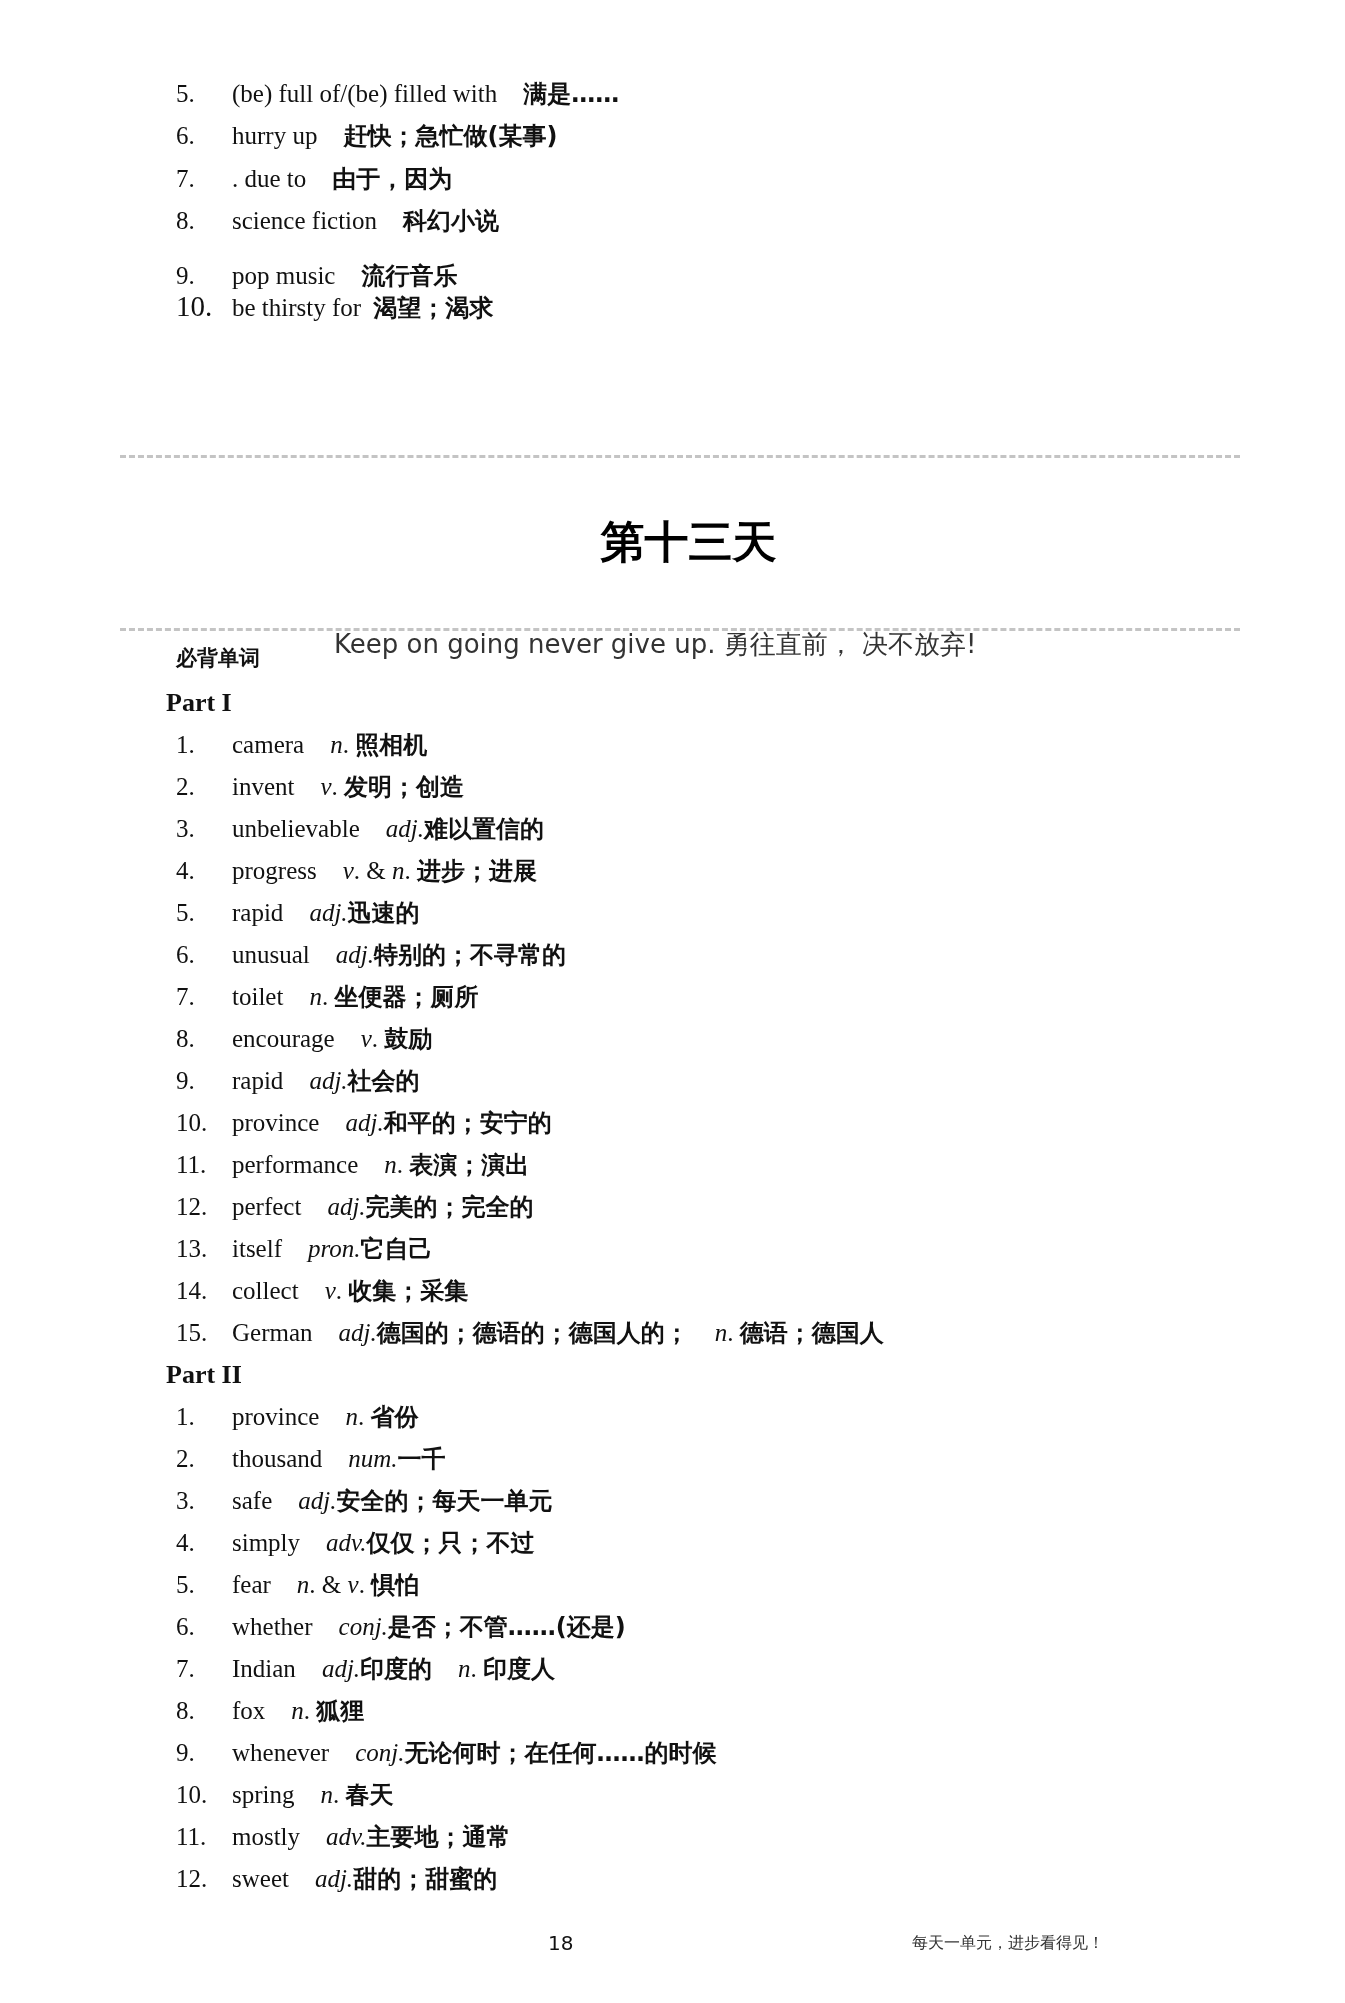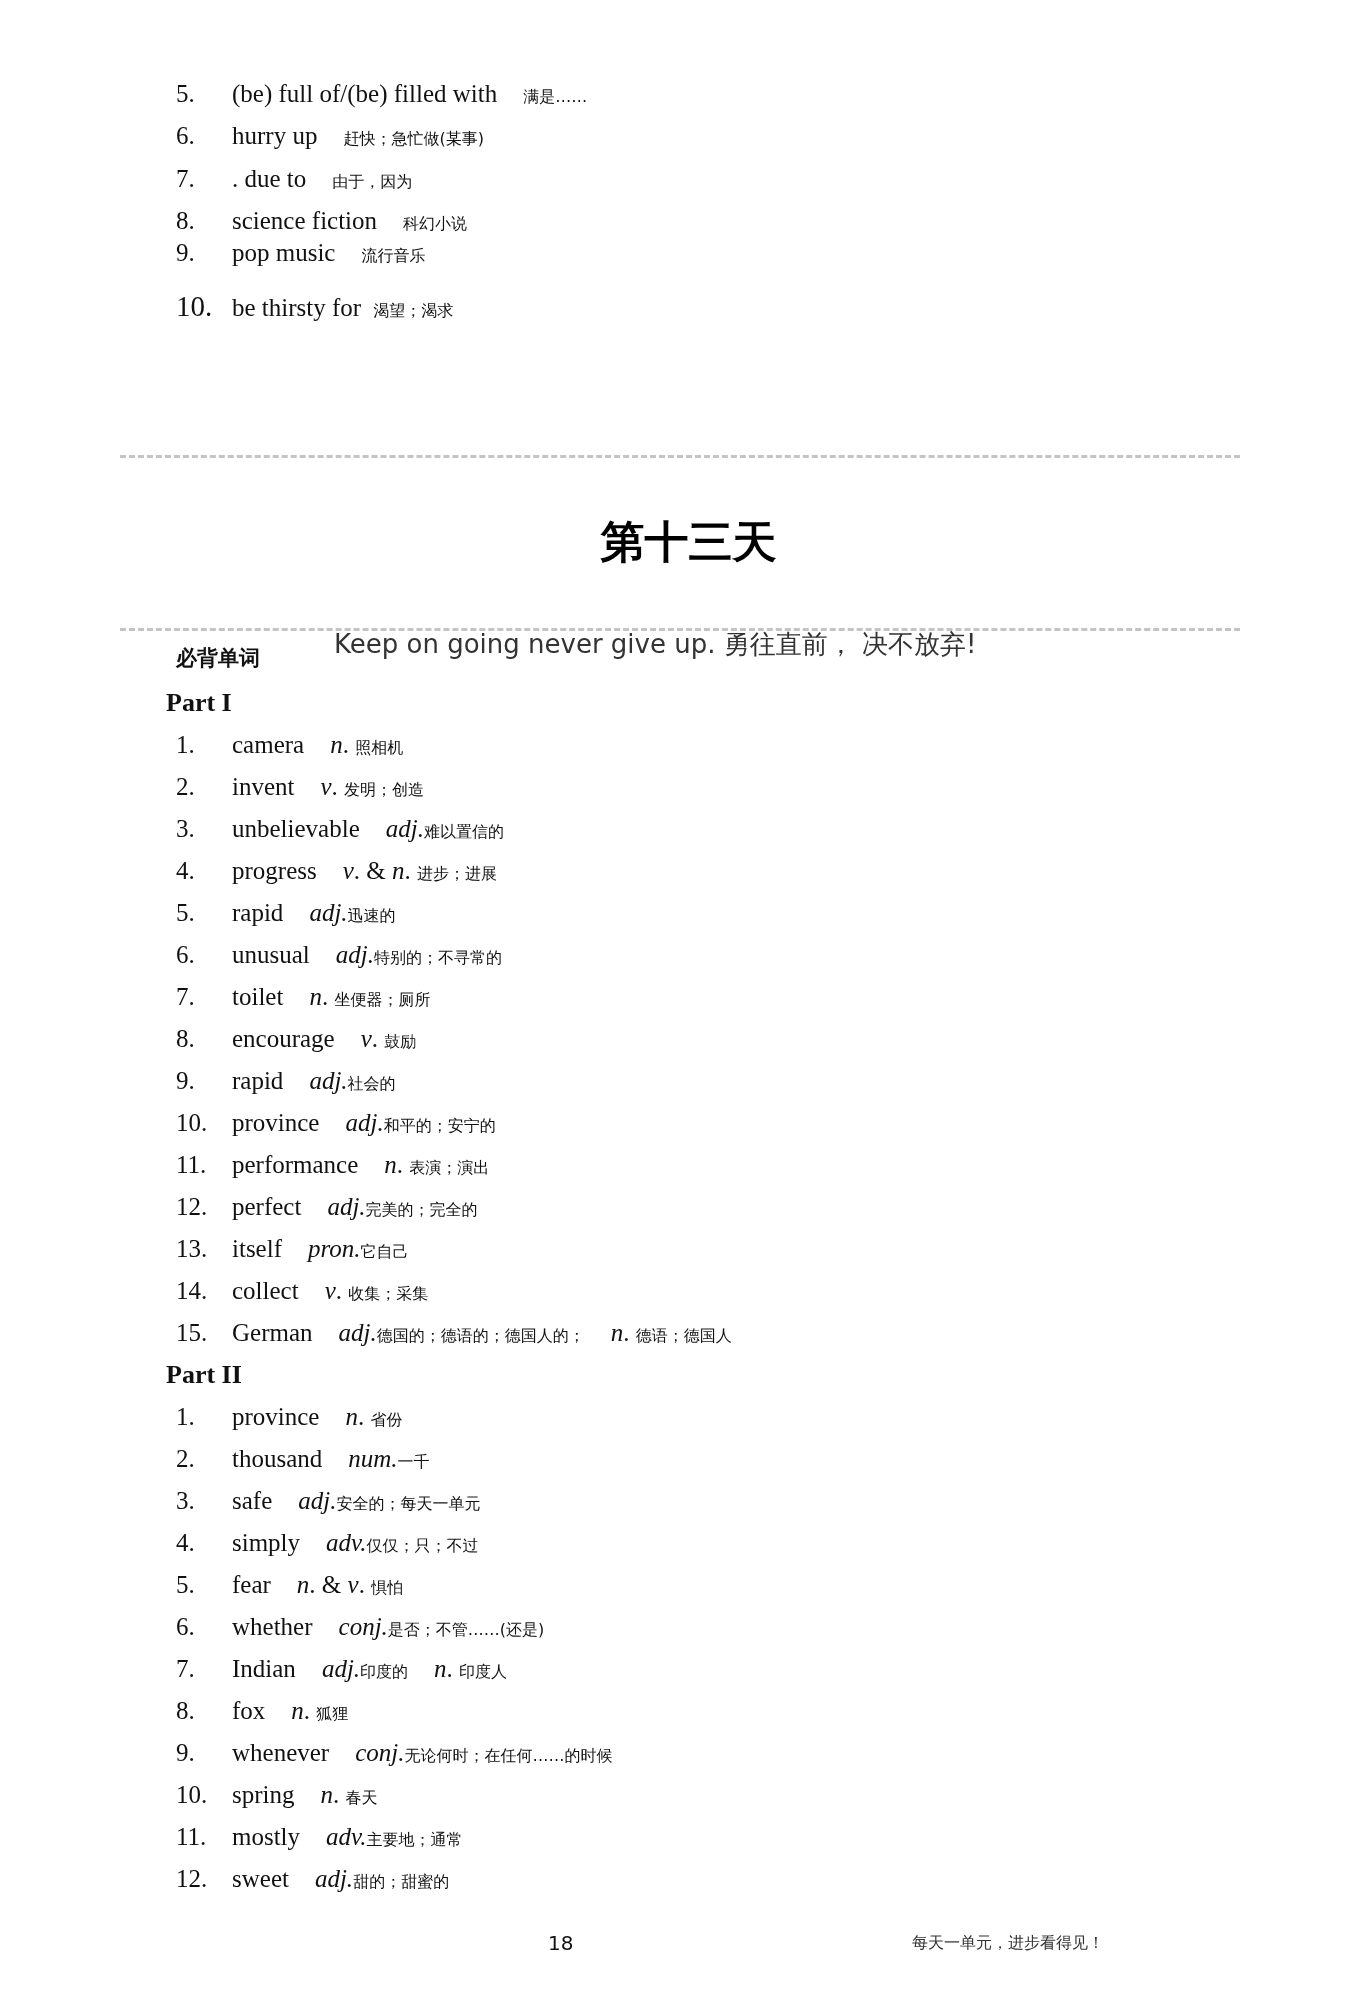--- a/index.html
+++ b/index.html
@@ -2,39 +2,39 @@
 <html><head>
 <meta charset="utf-8">
 <style>
   html, body { margin: 0; padding: 0; background: #ffffff; }
   body { width: 1345px; height: 2003px; position: relative; overflow: hidden; color: #111; font-family: "Liberation Serif", "DejaVu Serif", serif; }
   .line { position: absolute; left: 176px; height: 40px; font-size: 25px; line-height: 40px; white-space: nowrap; }
   .num { display: inline-block; width: 56px; }
   .num.wide { font-size: 29px; }
   .word { margin-right: 26px; }
   .pos { font-style: italic; }
-  .cn { font-family: "DejaVu Sans", sans-serif; font-size: 16px; }
+  .cn { font-family: "DejaVu Sans", sans-serif; font-size: 24px; font-weight: bold; }
   .sp { display: inline-block; width: 26px; }
   .dash { position: absolute; left: 120px; width: 1120px; height: 0; border-top: 3px dashed #c4c4c4; }
   .day-title { position: absolute; left: 16px; width: 1345px; top: 512px; text-align: center; font-family: "DejaVu Sans", sans-serif; font-weight: bold; font-size: 44px; line-height: 60px; color: #000; }
   .section-h { position: absolute; left: 176px; top: 640px; font-family: "DejaVu Sans", sans-serif; font-weight: bold; font-size: 21px; line-height: 36px; }
   .motto { position: absolute; left: 334px; top: 626px; font-family: "DejaVu Sans", sans-serif; font-size: 26px; line-height: 36px; color: #333; }
   .part { position: absolute; left: 166px; font-weight: bold; font-size: 26px; line-height: 40px; }
   .page-num { position: absolute; left: 548px; top: 1928px; font-family: "DejaVu Sans", sans-serif; font-size: 20px; line-height: 30px; }
   .footer-r { position: absolute; left: 912px; top: 1928px; font-family: "DejaVu Serif", serif; font-size: 16px; line-height: 30px; color: #333; }
 </style>
 </head>
 <body>
 
 <div>
   <div class="line" style="top:74px"><span class="num">5.</span><span>(be) full of/(be) filled with</span><span class="sp"></span><span class="cn">满是……</span></div>
   <div class="line" style="top:116px"><span class="num">6.</span><span>hurry up</span><span class="sp"></span><span class="cn">赶快；急忙做(某事)</span></div>
   <div class="line" style="top:159px"><span class="num">7.</span><span>. due to</span><span class="sp"></span><span class="cn">由于，因为</span></div>
   <div class="line" style="top:201px"><span class="num">8.</span><span>science fiction</span><span class="sp"></span><span class="cn">科幻小说</span></div>
-  <div class="line" style="top:233px"><span class="num">9.</span><span>pop music</span><span class="sp"></span><span class="cn">流行音乐</span></div>
+  <div class="line" style="top:256px"><span class="num">9.</span><span>pop music</span><span class="sp"></span><span class="cn">流行音乐</span></div>
   <div class="line" style="top:286px"><span class="num wide">10.</span><span>be thirsty for</span><span style="display:inline-block;width:12px"></span><span class="cn">渴望；渴求</span></div>
 </div>
 
 <div class="dash" style="top:455px"></div>
 
 <div class="day-title">第十三天</div>
 
 <div class="dash" style="top:628px"></div>
 
 <div class="section-h">必背单词</div>

